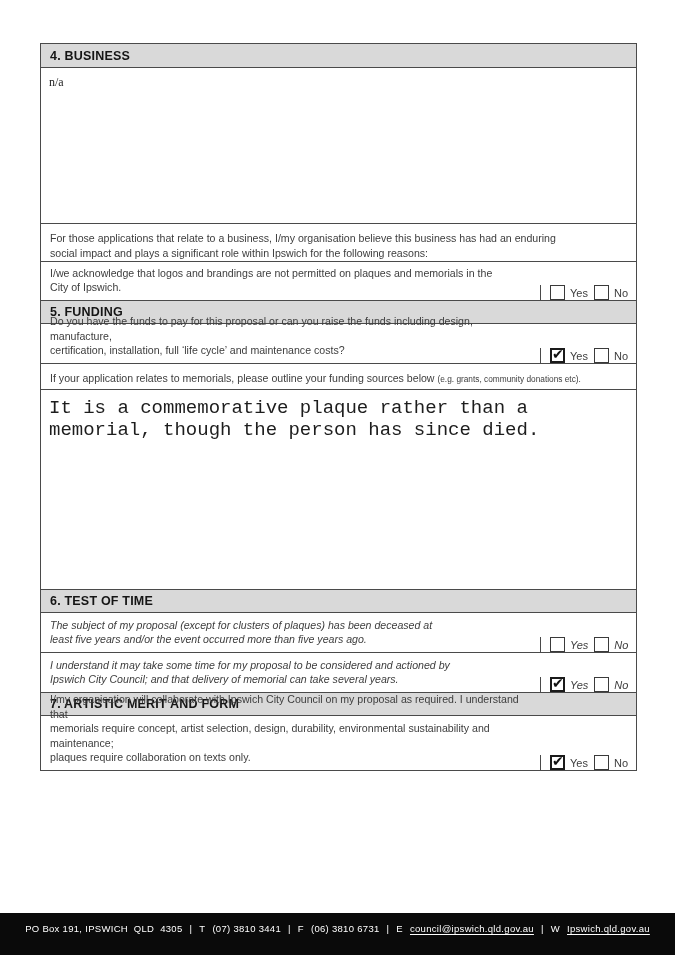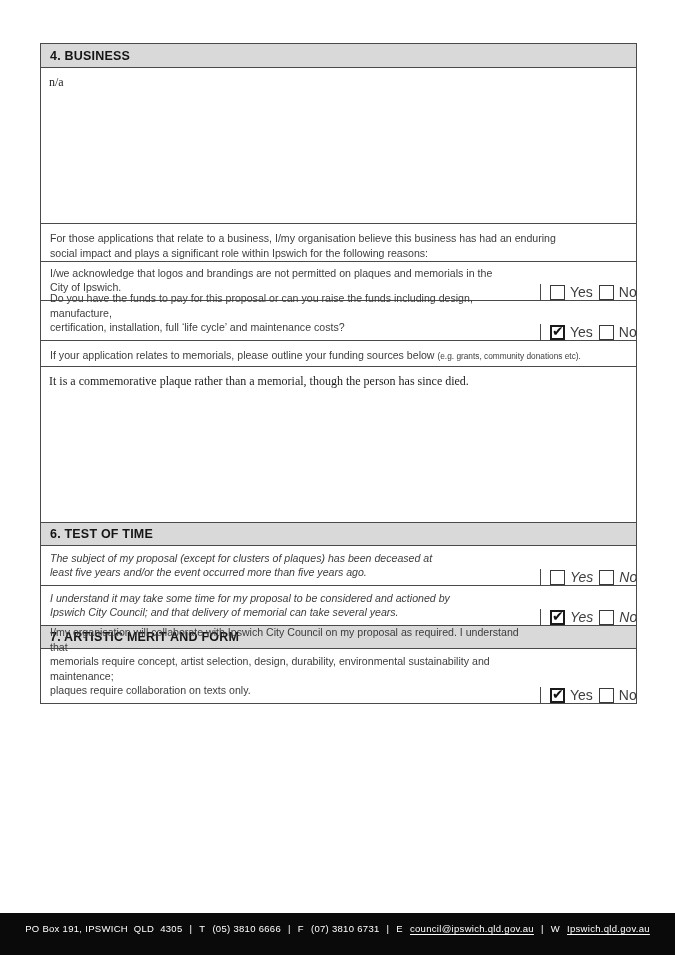--- a/index.html
+++ b/index.html
@@ -36,27 +36,27 @@
   .checkbox {
     width:15px; height:15px; border:1.5px solid #3a3a3a; background:#fff;
     position:relative; flex-shrink:0; display:inline-block;
   }
   .checkbox.checked { border-width:2px; border-color:#1a1a1a; }
   .checkbox.checked::after {
     content:"\2714"; position:absolute; left:0px; top:-4px;
     font-size:14px; font-weight:bold; color:#111;
     font-family:"DejaVu Sans", sans-serif;
   }
-  .yn-label { font-size:14px; color:#3d3d3d; margin:0 6px 0 5px; }
+  .yn-label { font-size:11px; color:#3d3d3d; margin:0 6px 0 5px; }
   .answer-cell {
     font-family:"Liberation Serif", "DejaVu Serif", serif;
     color:#1d1d1d; padding:7px 8px; cursor:text;
   }
   .answer-business { height:156px; font-size:12px; }
-  .answer-funding  { height:156px; font-size:12px; }
+  .answer-funding  { height:200px; font-size:19px;font-family:Liberation Mono, monospace; }
   .h-instr  { height:38px; }
   .h-ack    { height:39px; }
   .h-fundq  { height:40px;gap:46px; }
   .h-src    { height:26px; }
   .h-test   { height:40px;font-style:italic; }
   .h-art    { height:55px; }
   .footer {
     position:absolute; left:0; top:913px; width:675px; height:42px;
     background:#0a0a0a; color:#ffffff; display:flex; justify-content:center;
     padding-top:10px; font-size:9.5px; letter-spacing:0.3px;
@@ -84,20 +84,23 @@
       <div class="q-cell">I/we acknowledge that logos and brandings are not permitted on plaques and memorials in the
 City of Ipswich.</div>
       <div class="yn-cell">
         <span class="checkbox"></span>
         <span class="yn-label">Yes</span>
         <span class="checkbox"></span>
         <span class="yn-label">No</span>
       </div>
     </div>
 
+    <div class="ft-row sec-header">
+      <span>5. FUNDING</span>
+    </div>
     <div class="ft-row q-row h-fundq">
       <div class="q-cell">Do you have the funds to pay for this proposal or can you raise the funds including design, manufacture,
 certification, installation, full ‘life cycle’ and maintenance costs?</div>
       <div class="yn-cell">
         <span class="checkbox checked"></span>
         <span class="yn-label">Yes</span>
         <span class="checkbox"></span>
         <span class="yn-label">No</span>
       </div>
     </div>
@@ -143,24 +146,24 @@
       </div>
     </div>
 
   </div>
 
   <div class="footer">
     <div class="footer-line">
       <span>PO Box 191, IPSWICH  QLD  4305</span>
       <span class="f-sep">|</span>
       <span class="f-label">T</span>
-      <span>(05) 3810 6666</span>
+      <span>(07) 3810 3441</span>
       <span class="f-sep">|</span>
       <span class="f-label">F</span>
-      <span>(07) 3810 6731</span>
+      <span>(06) 3810 6731</span>
       <span class="f-sep">|</span>
       <span class="f-label">E</span>
       <span class="f-link">council@ipswich.qld.gov.au</span>
       <span class="f-sep">|</span>
       <span class="f-label">W</span>
       <span class="f-link">Ipswich.qld.gov.au</span>
     </div>
   </div>
 
 </div>

